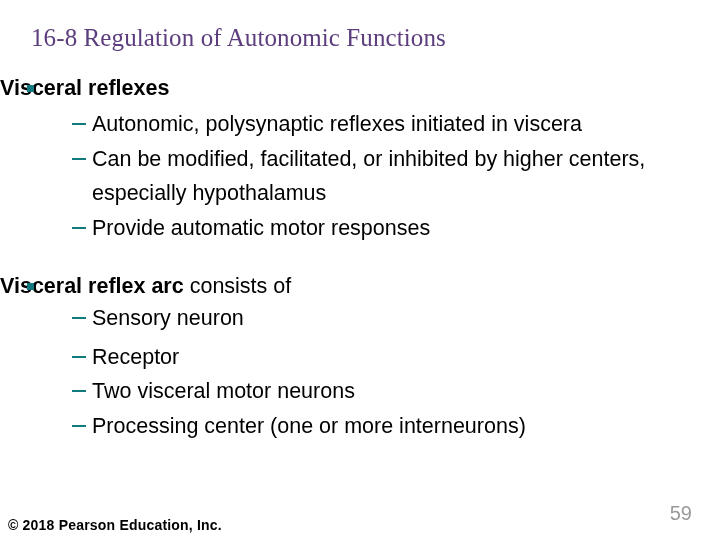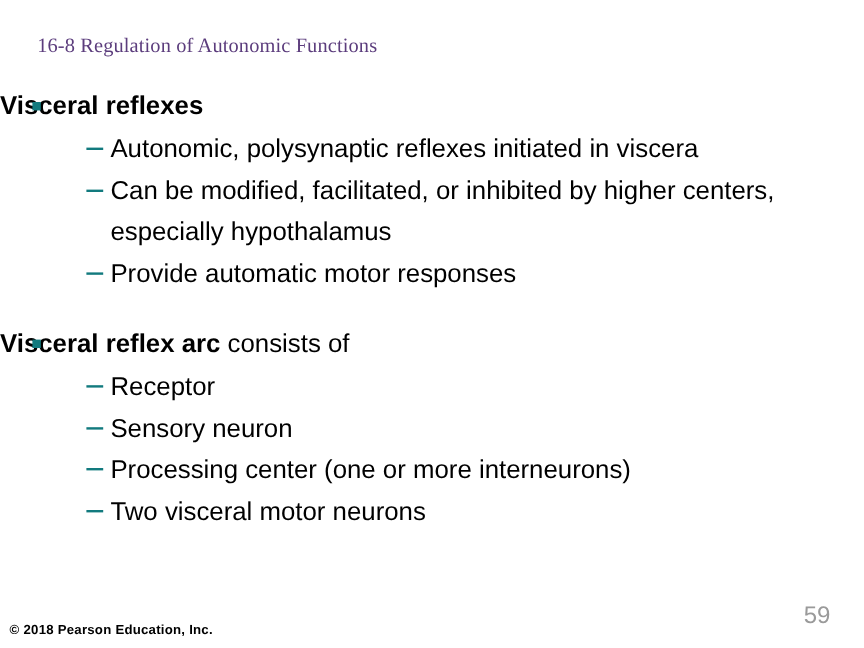--- a/index.html
+++ b/index.html
@@ -22,21 +22,21 @@
     background: #ffffff;
   }
 
   
   .slide-title {
     position: absolute;
     left: 31px;
     top: 23px;
     width: 660px;
     font-family: "Liberation Serif", "DejaVu Serif", serif;
-    font-size: 17px;
+    font-size: 25px;
     line-height: 30px;
     color: #5c3d7d;
     letter-spacing: 0.1px;
     white-space: nowrap;
   }
 
   
   .body-area {
     position: absolute;
     left: 0;
@@ -107,21 +107,21 @@
     display: block;
   }
 
   .sub-first { margin-top: 4px; }
 
   
   .copyright {
     position: absolute;
     left: 8px;
     top: 520px;
-    font-size: 11px;
+    font-size: 14px;
     line-height: 10px;
     font-weight: bold;
     color: #000000;
     letter-spacing: 0.2px;
     font-family: "Liberation Sans", sans-serif;
   }
 
   .page-number {
     position: absolute;
     right: 28px;
@@ -167,40 +167,40 @@
 
     <div class="group-gap"></div>
 
     <div class="bullet-group">
 
       <div class="lvl1">
         <span class="sq"></span>
         <span>Visceral reflex arc</span><span class="regular"> consists of</span>
       </div>
 
+      <div class="lvl2">
+        <span class="dash"></span>
+        <span class="lvl2-wrap">Sensory neuron</span>
+      </div>
+
       <div class="lvl2 sub-first">
         <span class="dash"></span>
         <span class="lvl2-wrap">Receptor</span>
       </div>
 
       <div class="lvl2">
         <span class="dash"></span>
-        <span class="lvl2-wrap">Sensory neuron</span>
+        <span class="lvl2-wrap">Two visceral motor neurons</span>
       </div>
 
       <div class="lvl2">
         <span class="dash"></span>
         <span class="lvl2-wrap">Processing center (one or more interneurons)</span>
       </div>
 
-      <div class="lvl2">
-        <span class="dash"></span>
-        <span class="lvl2-wrap">Two visceral motor neurons</span>
-      </div>
-
     </div>
 
   </div>
 
   <div class="copyright">© 2018 Pearson Education, Inc.</div>
 
   <div class="page-number">59</div>
 
 </div>
 

